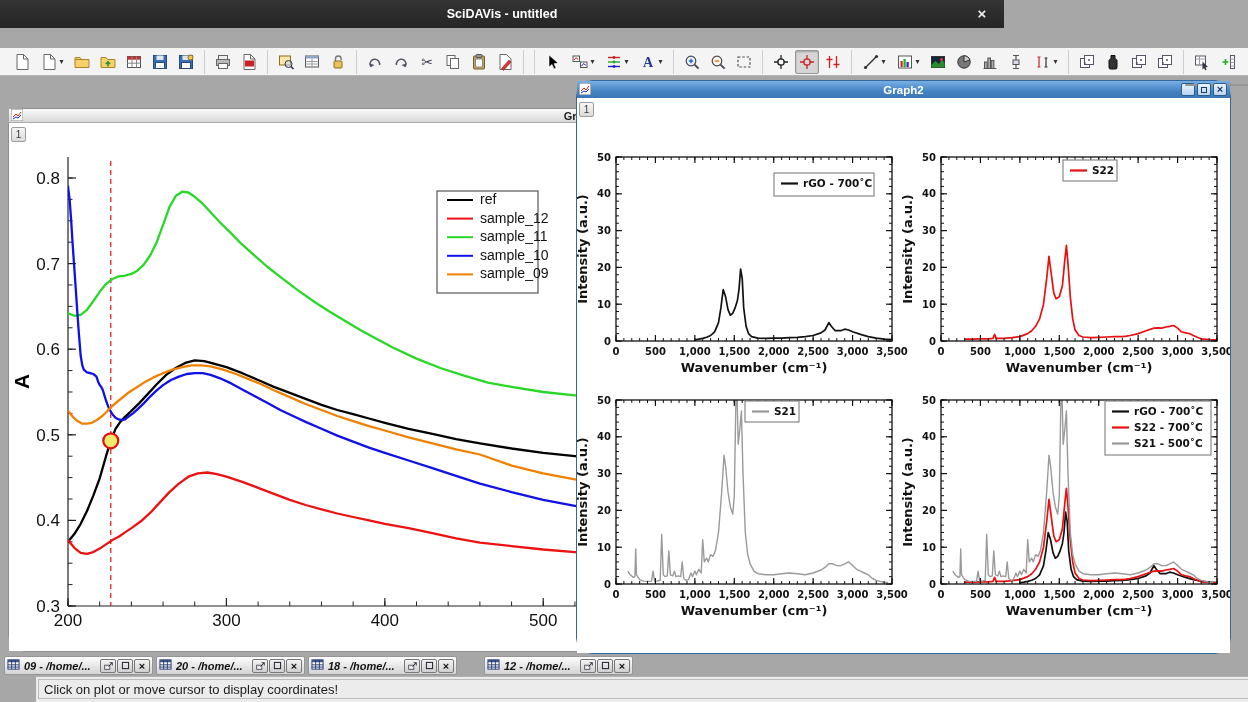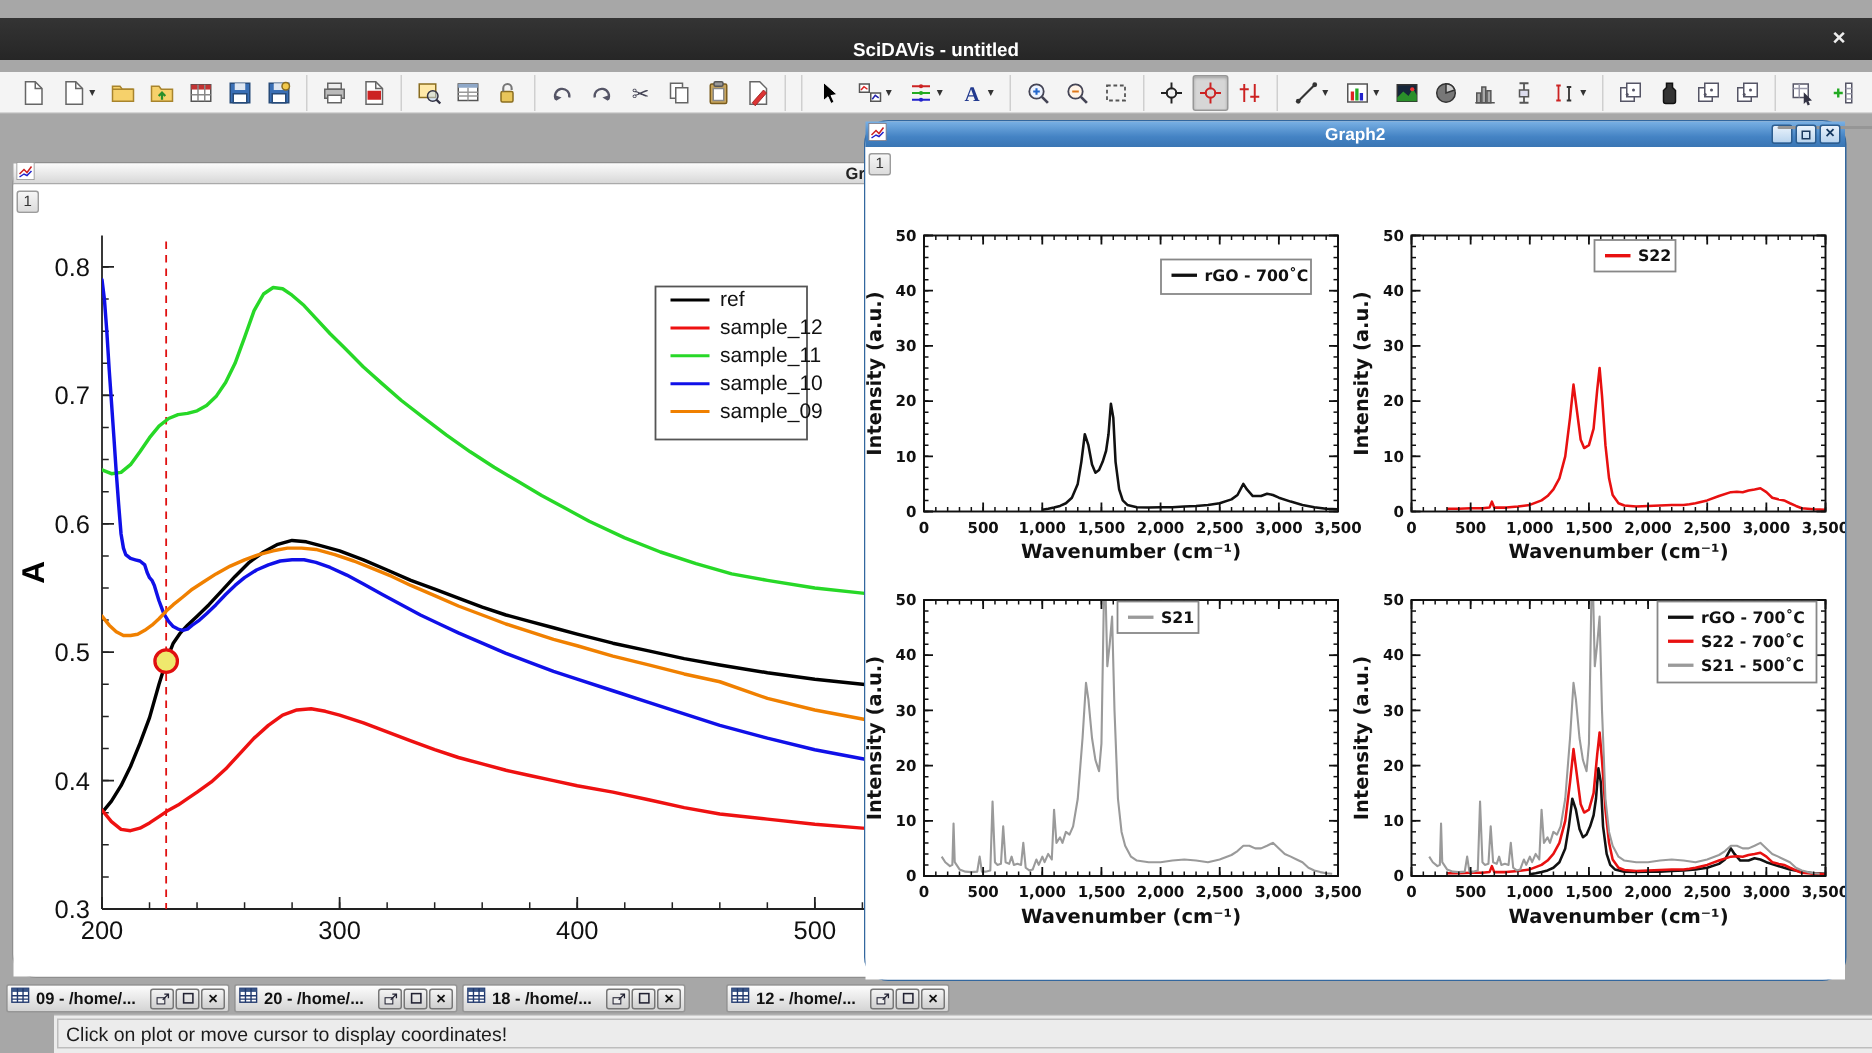--- a/index.html
+++ b/index.html
@@ -1,22 +1,22 @@
 <!DOCTYPE html>
 <html><head>
 <meta charset="utf-8">
 <style>
   * { margin:0; padding:0; box-sizing:border-box; }
   html,body { width:1248px; height:702px; overflow:hidden; background:#a7a7a7;
               font-family:"Liberation Sans", sans-serif; }
   .screen { position:relative; width:1248px; height:702px; background:#a7a7a7; }
 
   
-  .titlebar { position:absolute; left:0; top:12px; width:1248px; height:28px;
-    background:linear-gradient(#343434,#262626); display:flex; align-items:flex-end; justify-content:center; }
+  .titlebar { position:absolute; left:0; top:0; width:1004px; height:28px;
+    background:linear-gradient(#343434,#262626); display:flex; align-items:center; justify-content:center; }
   .titlebar .wtitle { color:#fff; font-weight:bold; font-size:12.5px; }
   .titlebar .wclose { position:absolute; right:12px; top:4px; color:#eee; font-size:15px; font-weight:bold;
     width:20px; height:20px; text-align:center; line-height:20px; cursor:default; }
 
   
   .menubar { position:absolute; left:0; top:28px; width:1248px; height:20px; background:#efefef;
     border-bottom:1px solid #d2d2d2; display:flex; align-items:center; padding-left:4px; }
   .menu-item { font-size:13px; color:#1a1a1a; padding:2px 9px; }
   .menu-item u { text-decoration:underline; }
 
@@ -60,21 +60,21 @@
   .g2-btn .max-box { position:absolute; left:3px; top:2.5px; width:6px; height:6px; border:1.5px solid #1c3a5f; }
   .g2-btn .x-glyph { position:absolute; left:0; right:0; top:-1px; text-align:center; font-size:11px; font-weight:bold; color:#12365e; }
   .graph2-window .mdi-body { height:555px; }
 
   svg text { user-select:none; }
 
   
   .minimized-row { position:absolute; left:0; top:580px; width:1248px; height:20px; z-index:4; }
   .min-bar { position:absolute; top:0; height:19px; width:149px; background:linear-gradient(#fdfdfd,#d4d4d4);
     border:1px solid #969696; border-radius:2px; display:flex; align-items:center; padding:0 2px; }
-  .min-bar .mlabel { font-size:11px; font-weight:bold; color:#111; margin-left:4px; flex:1; white-space:nowrap; overflow:hidden; }
+  .min-bar .mlabel { font-size:11px; font-weight:bold; color:#111; margin-left:4px; flex:1; white-space:nowrap; overflow:hidden;font-style:italic; }
   .min-btn { width:16px; height:14px; margin-left:1px; background:linear-gradient(#f4f4f4,#cfcfcf);
     border:1px solid #777; border-radius:2px; display:flex; align-items:center; justify-content:center; }
   .min-btn svg { width:11px; height:11px; }
   .min-btn .x-small { font-size:11px; font-weight:bold; color:#111; line-height:10px; }
 
   
   .statusbar { position:absolute; left:0; top:676px; width:1248px; height:26px; background:#ececec; border-top:1px solid #b0b0b0;margin-left:36px; }
   .status-panel { margin:2px; height:20px; border:1px solid #bdbdbd; display:flex; align-items:center; padding:0 5px;
     font-size:13px; color:#1c1c1c; }
 </style>

